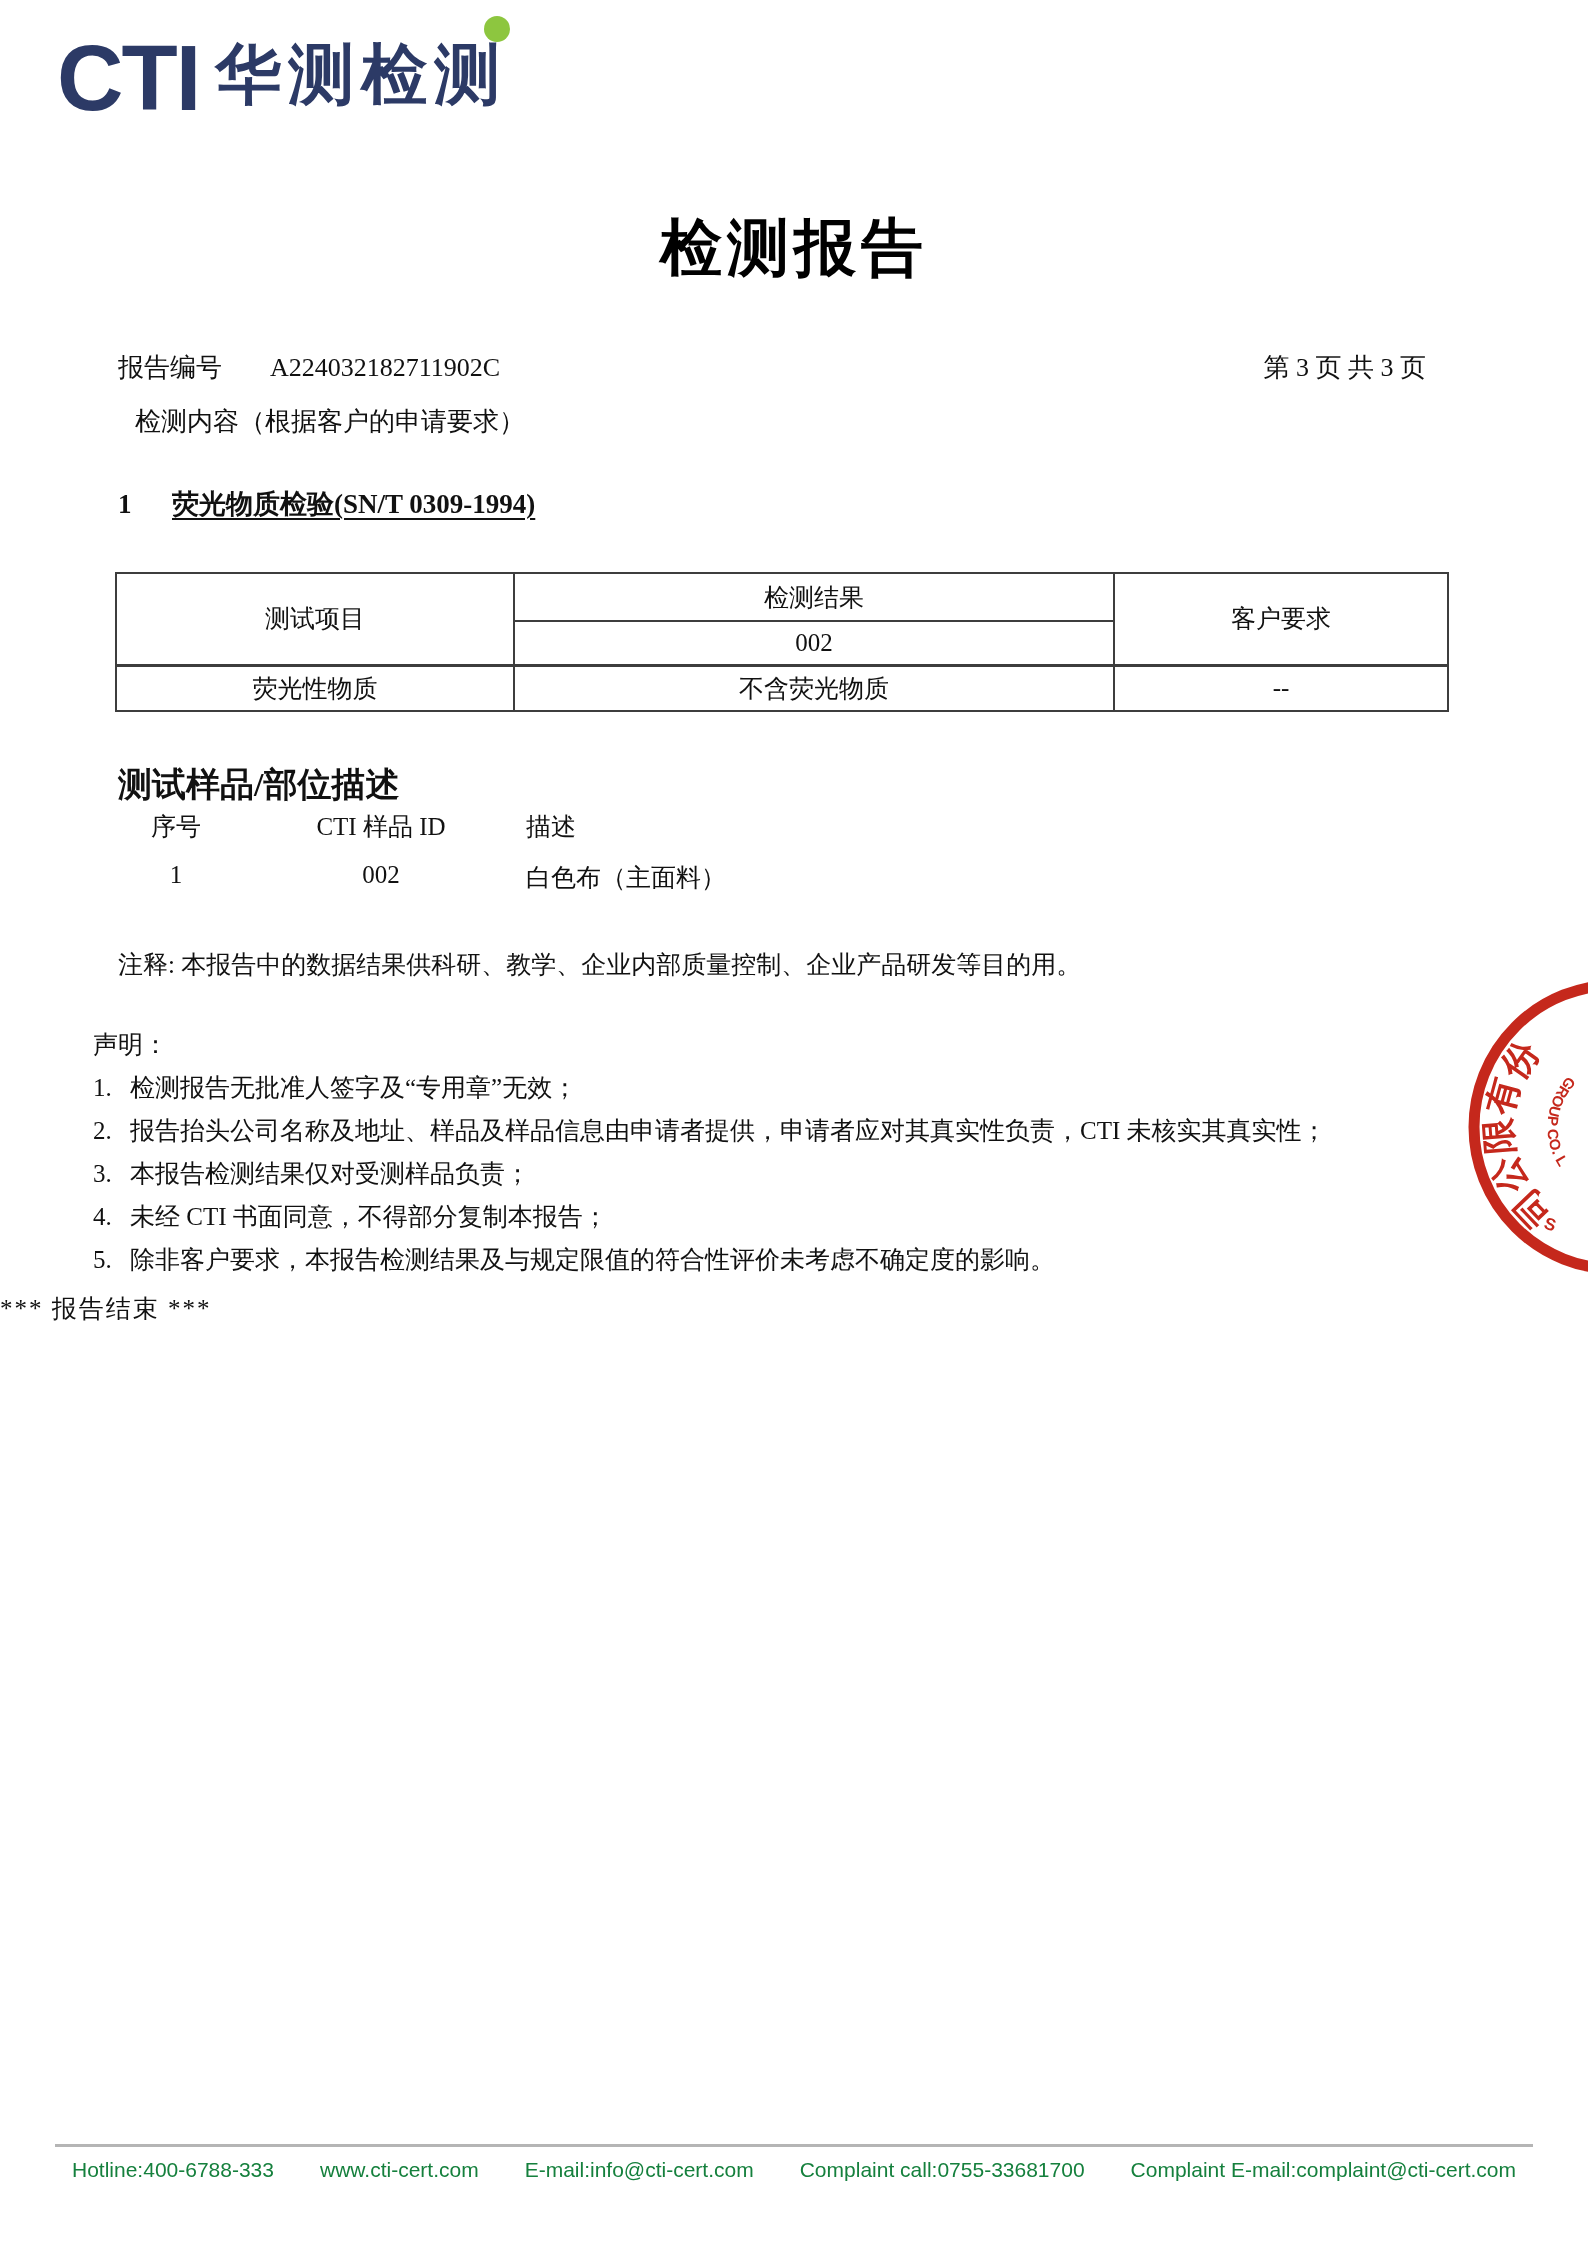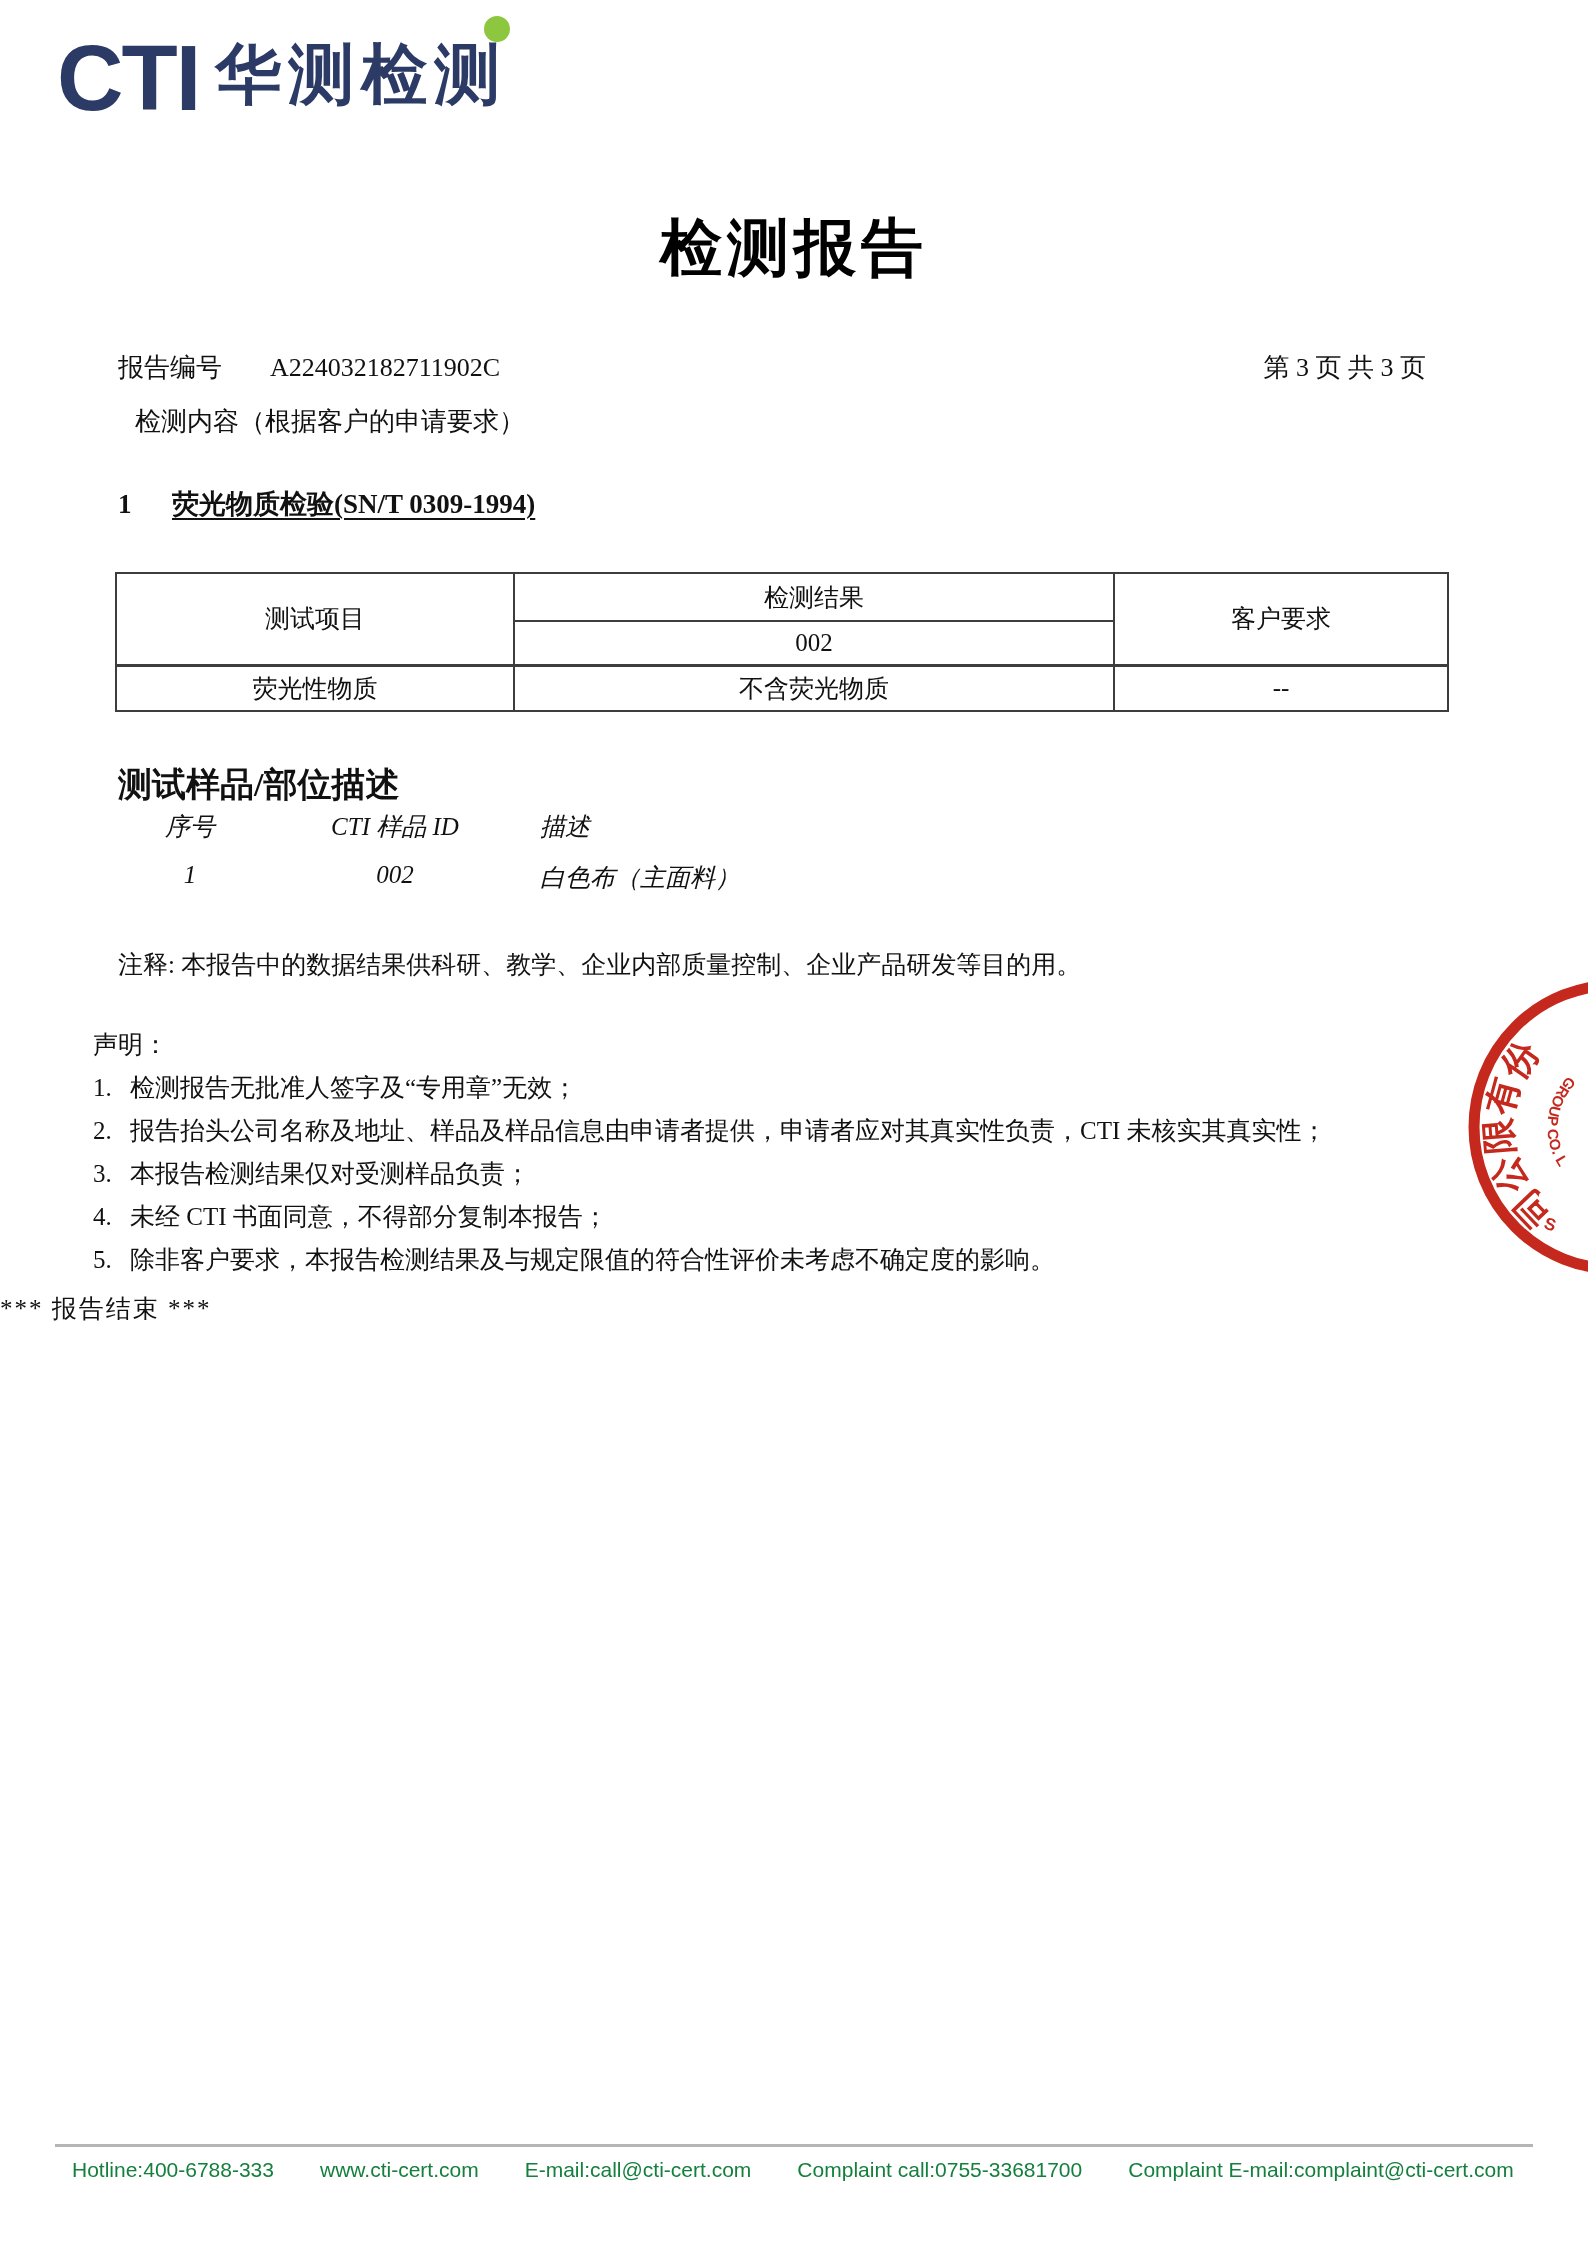--- a/index.html
+++ b/index.html
@@ -54,22 +54,22 @@
   }
   td.cell-left { text-align:left; padding-left:18px; }
   tr.hrow1 td { height:48px; }
   tr.hrow2 td { height:44px; }
   tr.data-row td { height:46px; border-top:3px solid #3d3d3d; }
   td.thick-bottom { border-bottom:5px solid #3d3d3d; }
 
   
   .samples-heading { position:absolute; top:762px; left:118px; font-size:34px; font-weight:bold; }
   .samples-grid {
-    position:absolute; top:810px; left:130px; font-size:25px;
-    display:grid; grid-template-columns:120px 210px auto; row-gap:18px; column-gap:40px;font-style:italic;
+    position:absolute; top:810px; left:116px; font-size:25px;
+    display:grid; grid-template-columns:120px 210px auto; row-gap:18px; column-gap:40px;
   }
   .sg-center { text-align:center; }
   .sg-left { text-align:left; }
 
   
   .note { position:absolute; top:948px; left:118px; font-size:25px; }
   .declaration { position:absolute; top:1028px; left:93px; font-size:25px; }
   .dec-heading { margin-bottom:13px; }
   .dec-item { display:flex; white-space:nowrap; margin-bottom:16px; line-height:27px; }
   .dec-num { width:37px; flex:none; }
@@ -185,18 +185,18 @@
         <textPath href="#sealArcEn" startOffset="6">GROUP CO. L</textPath>
       </text>
       <text x="88" y="256" font-size="17" font-weight="bold" font-family="'Liberation Sans','DejaVu Sans',sans-serif" transform="rotate(18 88 256)" fill="#c5281c">S</text>
     </svg>
   </div>
 
   <div class="footer-rule"></div>
   <div class="footer">
     <span>Hotline:400-6788-333</span>
     <span>www.cti-cert.com</span>
-    <span>E-mail:call@cti-cert.com</span>
+    <span>E-mail:info@cti-cert.com</span>
     <span>Complaint call:0755-33681700</span>
     <span>Complaint E-mail:complaint@cti-cert.com</span>
   </div>
 
 </div>
 
 </body></html>

